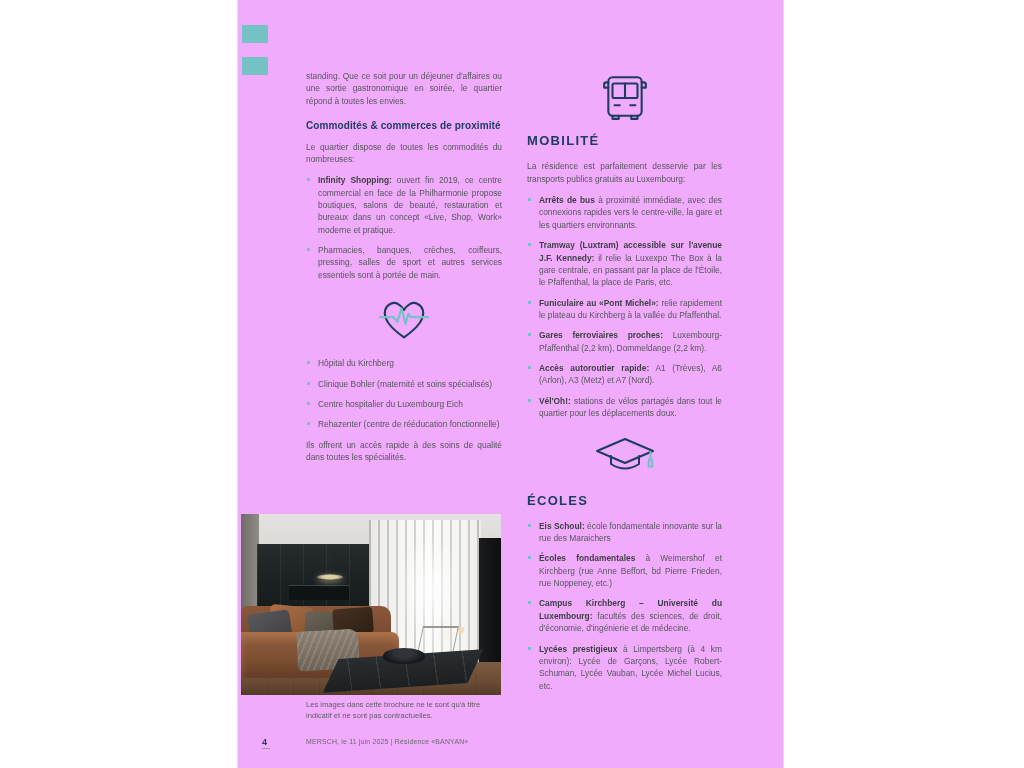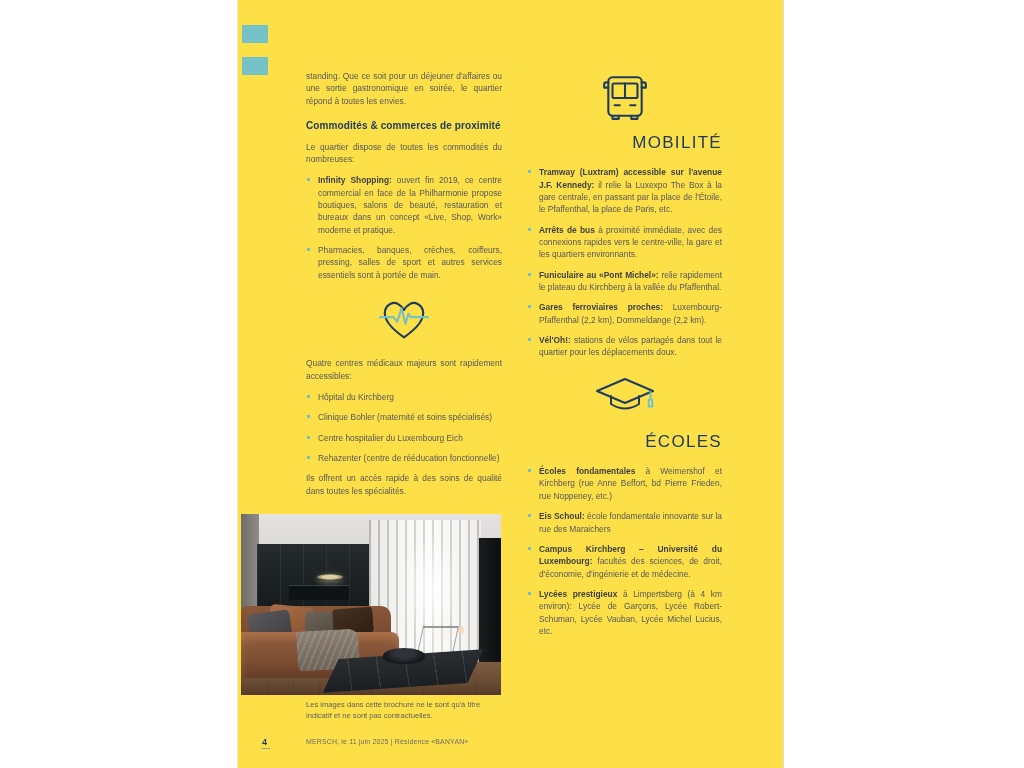--- a/index.html
+++ b/index.html
@@ -3,21 +3,21 @@
 <meta charset="utf-8">
 <style>
   html,body{margin:0;padding:0;}
   body{
     width:1024px;height:768px;background:#ffffff;overflow:hidden;
     font-family:"Liberation Sans",sans-serif;
     -webkit-font-smoothing:antialiased;
   }
   .page{
     position:absolute;left:237px;top:0;width:547px;height:768px;
-    background:#fde047;border-left:1px solid #e3e1dc;border-right:1px solid #dfddd8;
+    background:#f0abfc;border-left:1px solid #e3e1dc;border-right:1px solid #dfddd8;
     box-sizing:border-box;
   }
   .corner-sq{position:absolute;width:26px;height:18px;background:#74c1c6;}
   .sq1{left:4px;top:25px;}
   .sq2{left:4px;top:57px;}
 
   .col{position:absolute;color:#56575b;font-size:8.4px;line-height:1.47;
        text-align:justify;hyphens:auto;-webkit-hyphens:auto;}
   .col-left{left:68px;top:70px;width:196px;}
   .col-right{left:289px;top:58px;width:195px;}
@@ -28,22 +28,22 @@
     margin:13px 0 8px;text-align:left;letter-spacing:.1px;
   }
   ul{list-style:none;margin:0 0 4px;padding:0;}
   li{position:relative;padding-left:12px;margin:0 0 8px;}
   li::before{content:"";position:absolute;left:1px;top:4px;width:3px;height:3px;background:#74c1c6;}
   .bb{font-weight:700;color:#3e3f43;}
 
   .section-head{text-align:center;margin:15px 0 10px;}
   .section-head .icon{display:inline-block;}
   .section-title{
-    color:#1e3c60;font-size:17px;font-weight:400;letter-spacing:1.3px;
-    text-align:right;margin:5px 0 10px;
+    color:#1e3c60;font-size:13px;font-weight:700;letter-spacing:1.3px;
+    text-align:left;margin:5px 0 10px;
   }
 
   
   .photo{
     position:absolute;left:3px;top:514px;width:260px;height:181px;overflow:hidden;
     background:linear-gradient(180deg,#e3e2e0 0%,#d3d1cd 45%,#bcb7b1 75%,#a89f96 100%);
   }
   .ph{position:absolute;}
   .ph-wall-left{left:0;top:0;width:18px;height:148px;background:linear-gradient(90deg,#6e6c67,#908d87);}
   .ph-kitchen{left:16px;top:30px;width:112px;height:78px;
@@ -127,21 +127,20 @@
 
     <div class="section-head">
       <span class="icon">
         <svg width="52" height="48" viewBox="0 0 54 48" fill="none">
           <path d="M27 42 C 11 31 5.5 21 7.5 13.5 C 9.5 7.5 16 4.5 21 7.5 C 23.8 9.2 26 11.6 27 13.6 C 28 11.6 30.2 9.2 33 7.5 C 38 4.5 44.5 7.5 46.5 13.5 C 48.5 21 43 31 27 42 Z" stroke="#1e3c60" stroke-width="2.2" stroke-linejoin="round"></path>
           <polyline points="2,21 16,21 20,26 24.5,12 28.5,28 31.5,17.5 34,21 52,21" stroke="#74c1c6" stroke-width="2.2" fill="none" stroke-linejoin="round" stroke-linecap="round"></polyline>
         </svg>
       </span>
     </div>
 
-    <p>Quatre centres médicaux majeurs sont rapidement accessibles:</p>
     <ul>
 
         <li><span>Hôpital du Kirchberg</span></li>
 
         <li><span>Clinique Bohler (maternité et soins spécialisés)</span></li>
 
         <li><span>Centre hospitalier du Luxembourg Eich</span></li>
 
         <li><span>Rehazenter (centre de rééducation fonctionnelle)</span></li>
       </ul>
@@ -160,53 +159,55 @@
           <line x1="24" y1="10" x2="24" y2="24"></line>
           <line x1="14" y1="31" x2="19" y2="31"></line>
           <line x1="29" y1="31" x2="34" y2="31"></line>
           <path d="M12 41 v3 h6 v-3"></path>
           <path d="M30 41 v3 h6 v-3"></path>
         </svg>
       </span>
       <div class="section-title">MOBILITÉ</div>
     </div>
 
-    <ul>
+    <p>La résidence est parfaitement desservie par les transports publics gratuits au Luxembourg:</p>
+    <ul>
+
+        <li><span class="bb">Arrêts de bus</span><span> à proximité immédiate, avec des connexions rapides vers le centre-ville, la gare et les quartiers environnants.</span></li>
 
         <li><span class="bb">Tramway (Luxtram) accessible sur l'avenue J.F. Kennedy:</span><span> il relie la Luxexpo The Box à la gare centrale, en passant par la place de l'Étoile, le Pfaffenthal, la place de Paris, etc.</span></li>
 
-        <li><span class="bb">Arrêts de bus</span><span> à proximité immédiate, avec des connexions rapides vers le centre-ville, la gare et les quartiers environnants.</span></li>
-
         <li><span class="bb">Funiculaire au «Pont Michel»:</span><span> relie rapidement le plateau du Kirchberg à la vallée du Pfaffenthal.</span></li>
 
         <li><span class="bb">Gares ferroviaires proches:</span><span> Luxembourg-Pfaffenthal (2,2 km), Dommeldange (2,2 km).</span></li>
 
+        <li><span class="bb">Accès autoroutier rapide:</span><span> A1 (Trèves), A6 (Arlon), A3 (Metz) et A7 (Nord).</span></li>
 
         <li><span class="bb">Vél'Oh!:</span><span> stations de vélos partagés dans tout le quartier pour les déplacements doux.</span></li>
       </ul>
 
     <div class="section-head">
       <span class="icon">
         <svg width="62" height="48" viewBox="0 0 62 48" fill="none" stroke="#1e3c60" stroke-width="2" stroke-linejoin="round" stroke-linecap="round">
           <polygon points="31,5 59,17 31,29 3,17"></polygon>
           <path d="M17 22 v8 q14 9 28 0 v-8"></path>
           <g stroke="#74c1c6">
             <path d="M56.5 18 v7"></path>
             <path d="M55 25.5 h3 l0.5 7 h-4 z"></path>
           </g>
         </svg>
       </span>
       <div class="section-title">ÉCOLES</div>
     </div>
 
     <ul>
 
+        <li><span class="bb">Eis Schoul:</span><span> école fondamentale innovante sur la rue des Maraichers</span></li>
+
         <li><span class="bb">Écoles fondamentales</span><span> à Weimershof et Kirchberg (rue Anne Beffort, bd Pierre Frieden, rue Noppeney, etc.)</span></li>
-
-        <li><span class="bb">Eis Schoul:</span><span> école fondamentale innovante sur la rue des Maraichers</span></li>
 
 
         <li><span class="bb">Campus Kirchberg – Université du Luxembourg:</span><span> facultés des sciences, de droit, d'économie, d'ingénierie et de médecine.</span></li>
 
         <li><span class="bb">Lycées prestigieux</span><span> à Limpertsberg (à 4 km environ): Lycée de Garçons, Lycée Robert-Schuman, Lycée Vauban, Lycée Michel Lucius, etc.</span></li>
       </ul>
   </div>
 
   <div class="photo">
     <div class="ph ph-wall-left"></div>

